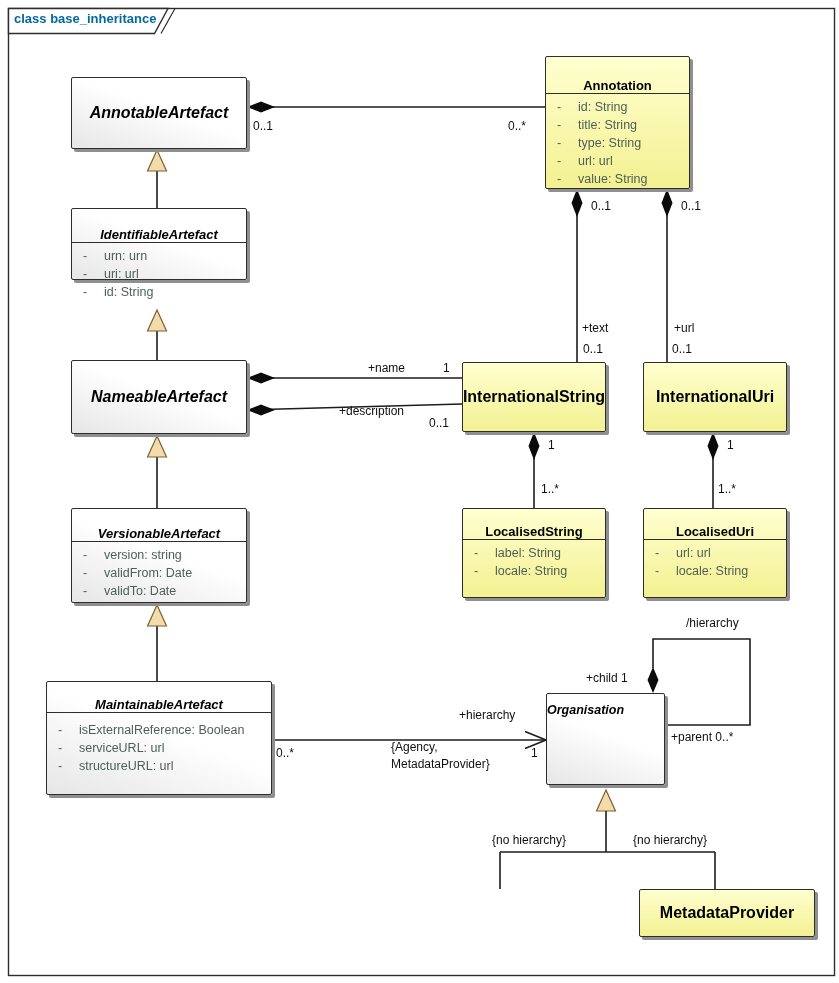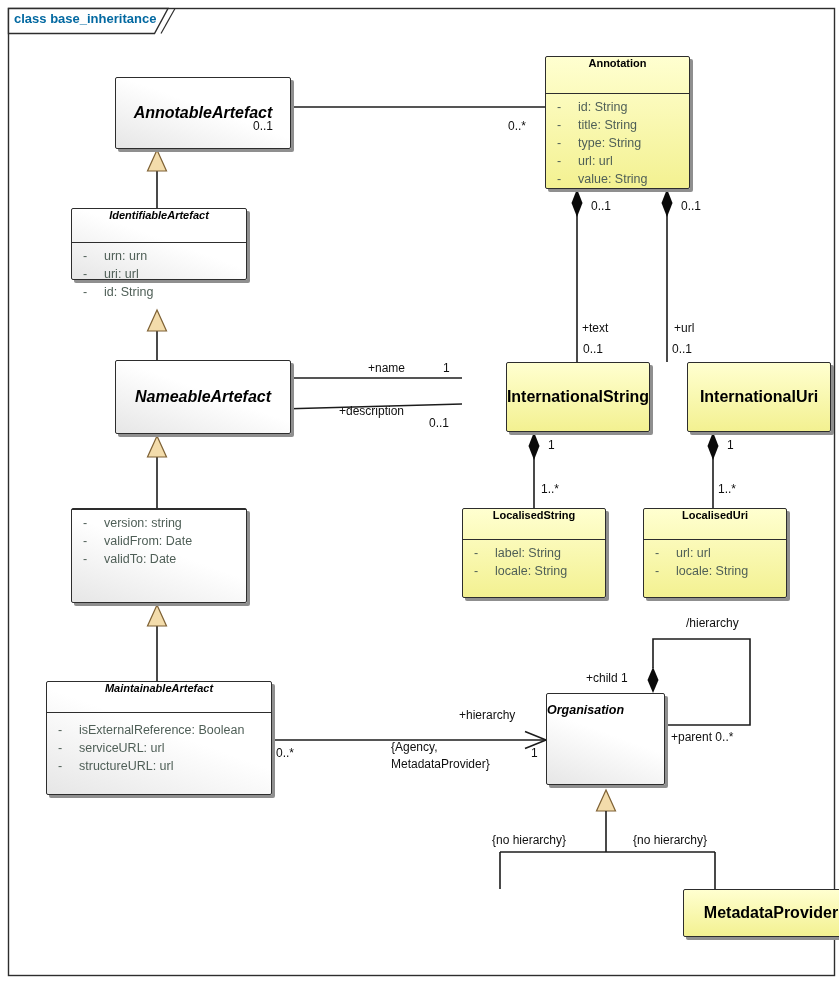--- a/index.html
+++ b/index.html
@@ -16,26 +16,26 @@
 
   .cls {
     position:absolute; z-index:2; box-sizing:border-box;
     border:1.3px solid var(--color-border,#2d2d2d); border-radius:2px;
     box-shadow:3px 3px 0 var(--color-shadow,#8f8f8f);
     background:linear-gradient(200deg, var(--color-class_white_top,#ffffff) 45%, var(--color-class_white_bottom,#e6e6e6) 100%);
   }
   .cls.yellow {
     background:linear-gradient(180deg, var(--color-class_yellow_top,#ffffd0) 0%, var(--color-class_yellow_bottom,#f3f191) 100%);
   }
-  .cls.center { display:flex; align-items:center; justify-content:center;margin-left:44px; }
+  .cls.center { display:flex; align-items:center; justify-content:center; }
   .cls.toptitle { display:flex; align-items:flex-start; justify-content:flex-start; padding-top:9px; }
 
   .cls-title {
-    display:flex; align-items:flex-start; justify-content:center;
-    font-size:11px; font-weight:bold; color:#000; white-space:nowrap;
+    display:flex; align-items:flex-end; justify-content:center;
+    font-size:13px; font-weight:bold; color:#000; white-space:nowrap;
   }
   .cls-name { font-weight:bold; }
   .abstract .cls-name, .cls-name.abstract { font-style:italic; }
 
   .cls-attrs {
     border-top:1.3px solid var(--color-border,#2d2d2d);
     padding-top:4px; font-size:12.5px;
     color:var(--color-attribute_text,#4f5f57);
   }
   .attr { display:flex; line-height:18px; padding-left:11px; white-space:nowrap; }
@@ -203,20 +203,23 @@
           <span>url: url</span>
         </div>
       <div class="attr">
           <span class="vis">-</span>
           <span>locale: String</span>
         </div>
     </div>
   </div>
 
   <div class="cls" style="left:71px;top:508px;width:176px;height:95px">
+    <div class="cls-title" style="height:32px">
+      <span class="cls-name abstract">VersionableArtefact</span>
+    </div>
     <div class="cls-attrs">
       <div class="attr">
           <span class="vis">-</span>
           <span>version: string</span>
         </div>
       <div class="attr">
           <span class="vis">-</span>
           <span>validFrom: Date</span>
         </div>
       <div class="attr">

